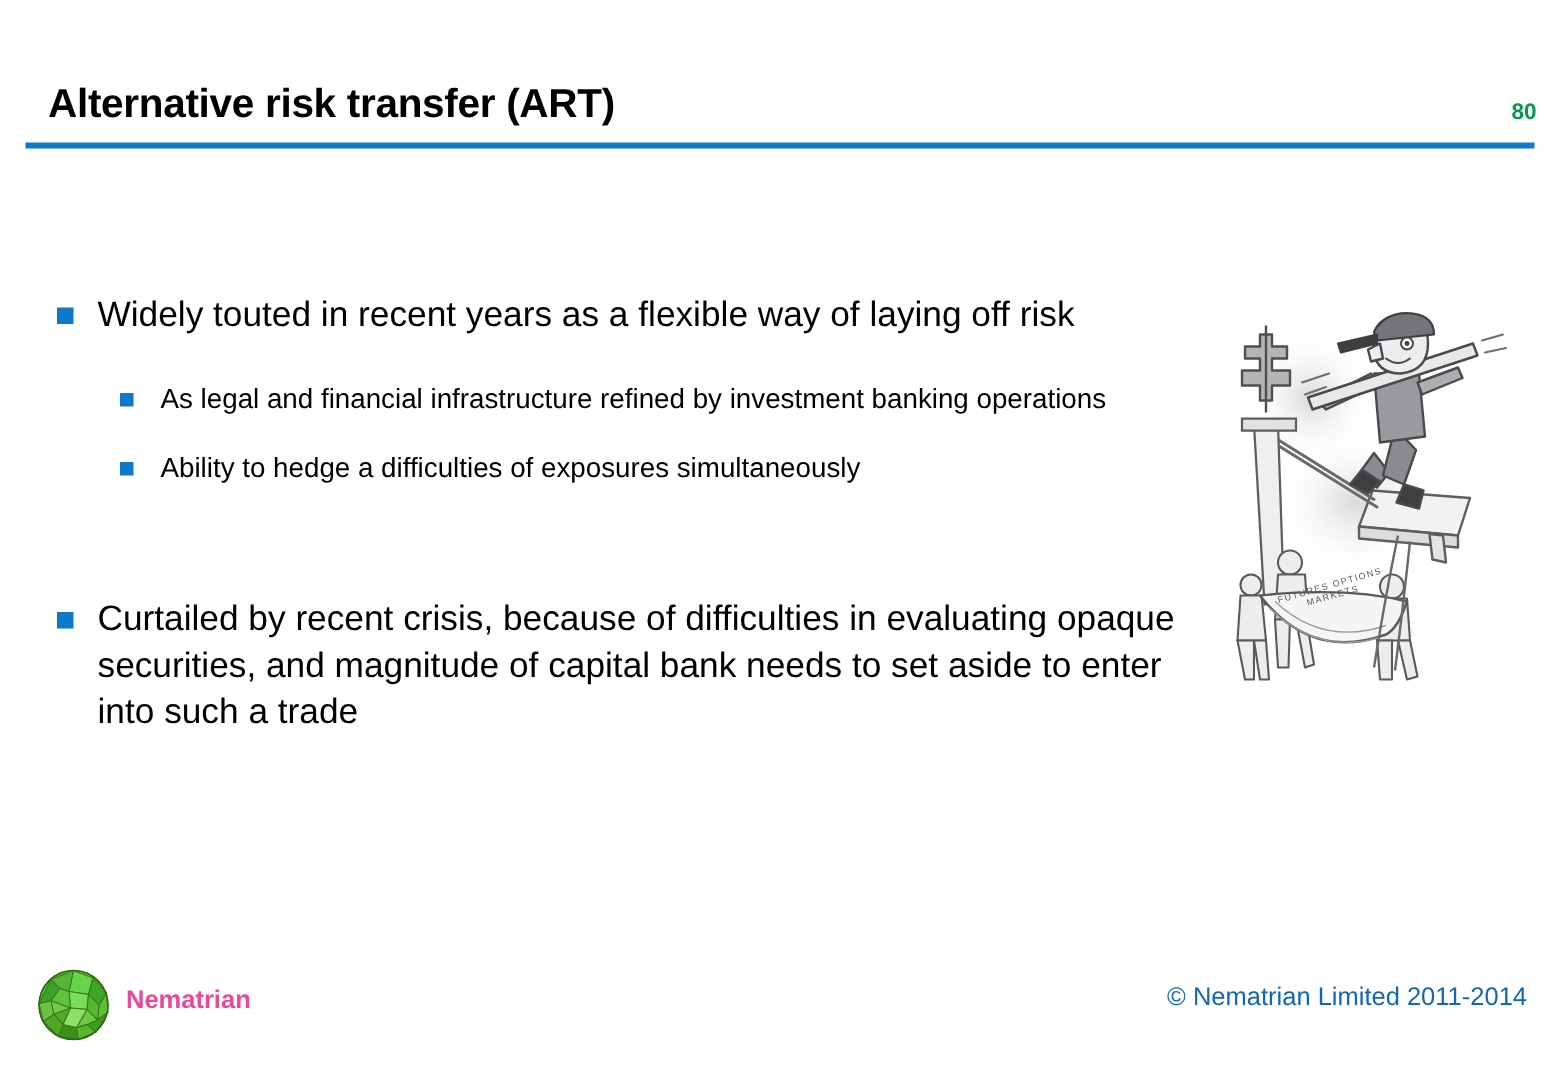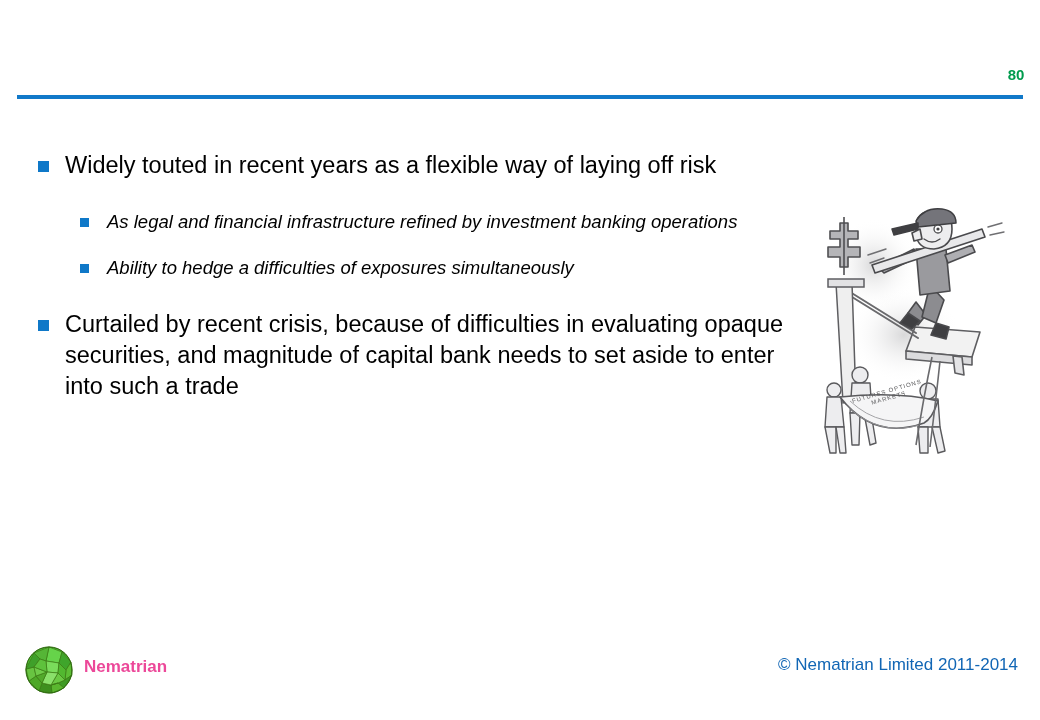--- a/index.html
+++ b/index.html
@@ -58,36 +58,36 @@
   .bullet {
     position: relative;
     display: block;
   }
   .bullet.level1 {
     padding-left: 65px;
     margin-bottom: 6px;
     font-size: 23.5px;
     line-height: 31px;
     color: #000000;
+    margin-top: 44px;
   }
   .bullet.level1 > .marker {
     position: absolute;
     left: 38px;
     top: 11px;
     width: 11px;
     height: 11px;
     background: #0F78C8;
   }
   .bullet.level2 {
     padding-left: 107px;
     margin-bottom: 6px;
     font-size: 18.5px;
     line-height: 26px;
     color: #000000;
-    font-style: italic;
   }
   .bullet.level2 > .marker {
     position: absolute;
     left: 80px;
     top: 9px;
     width: 9px;
     height: 9px;
     background: #0F78C8;
   }
   .bullet .btext {
@@ -144,20 +144,21 @@
     font-weight: normal;
     color: #1166B5;
     white-space: nowrap;
   }
 </style>
 </head>
 <body>
 
 <div class="slide">
 
+  <div class="slide-title">Alternative risk transfer (ART)</div>
 
   <div class="page-number">80</div>
 
   <div class="title-rule"></div>
 
   <div class="content">
 
     <div class="bullet level1">
       <span class="marker"></span>
       <span class="btext">Widely touted in recent years as a flexible way of laying off risk</span>

